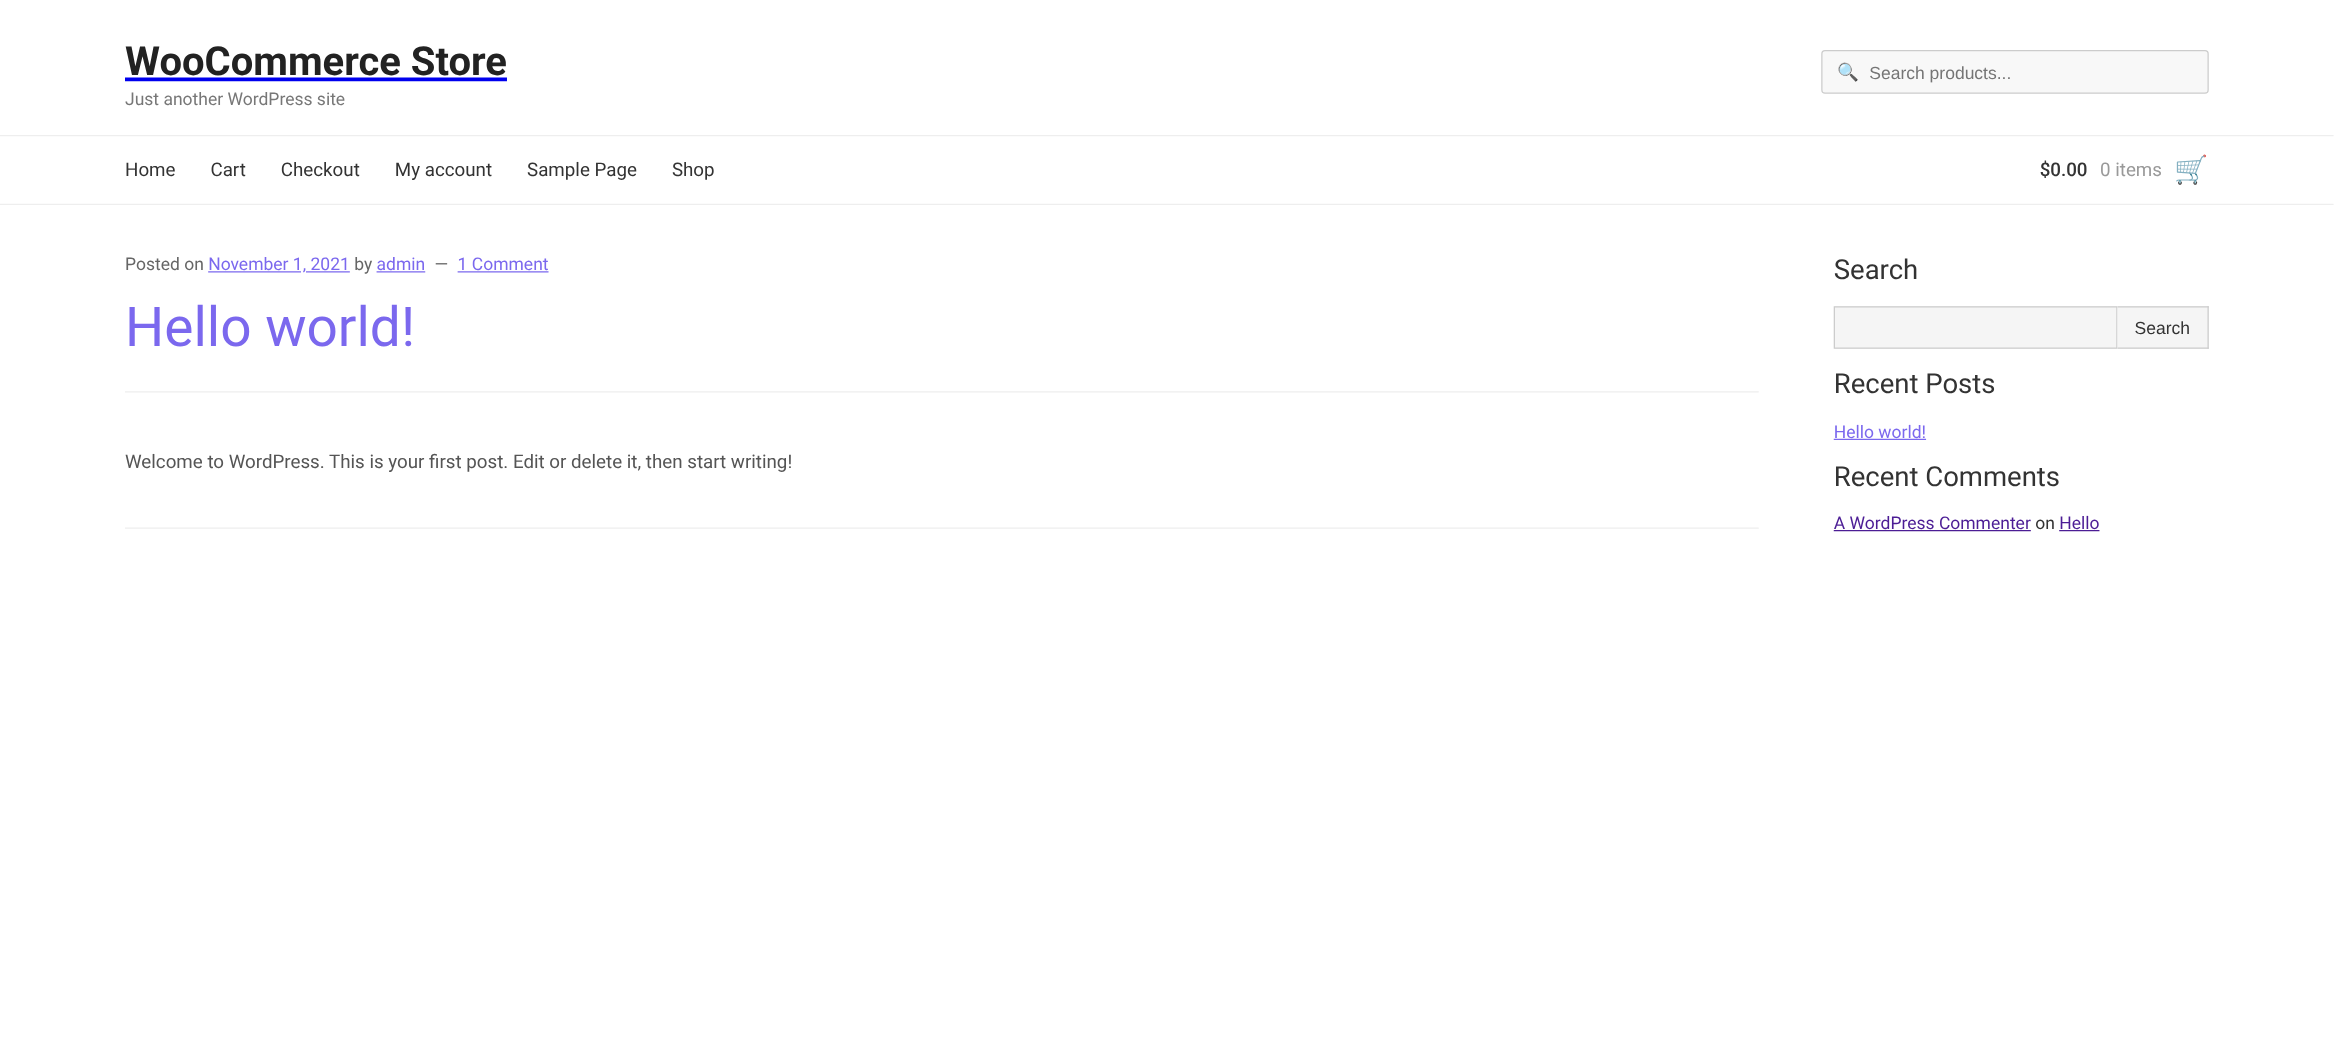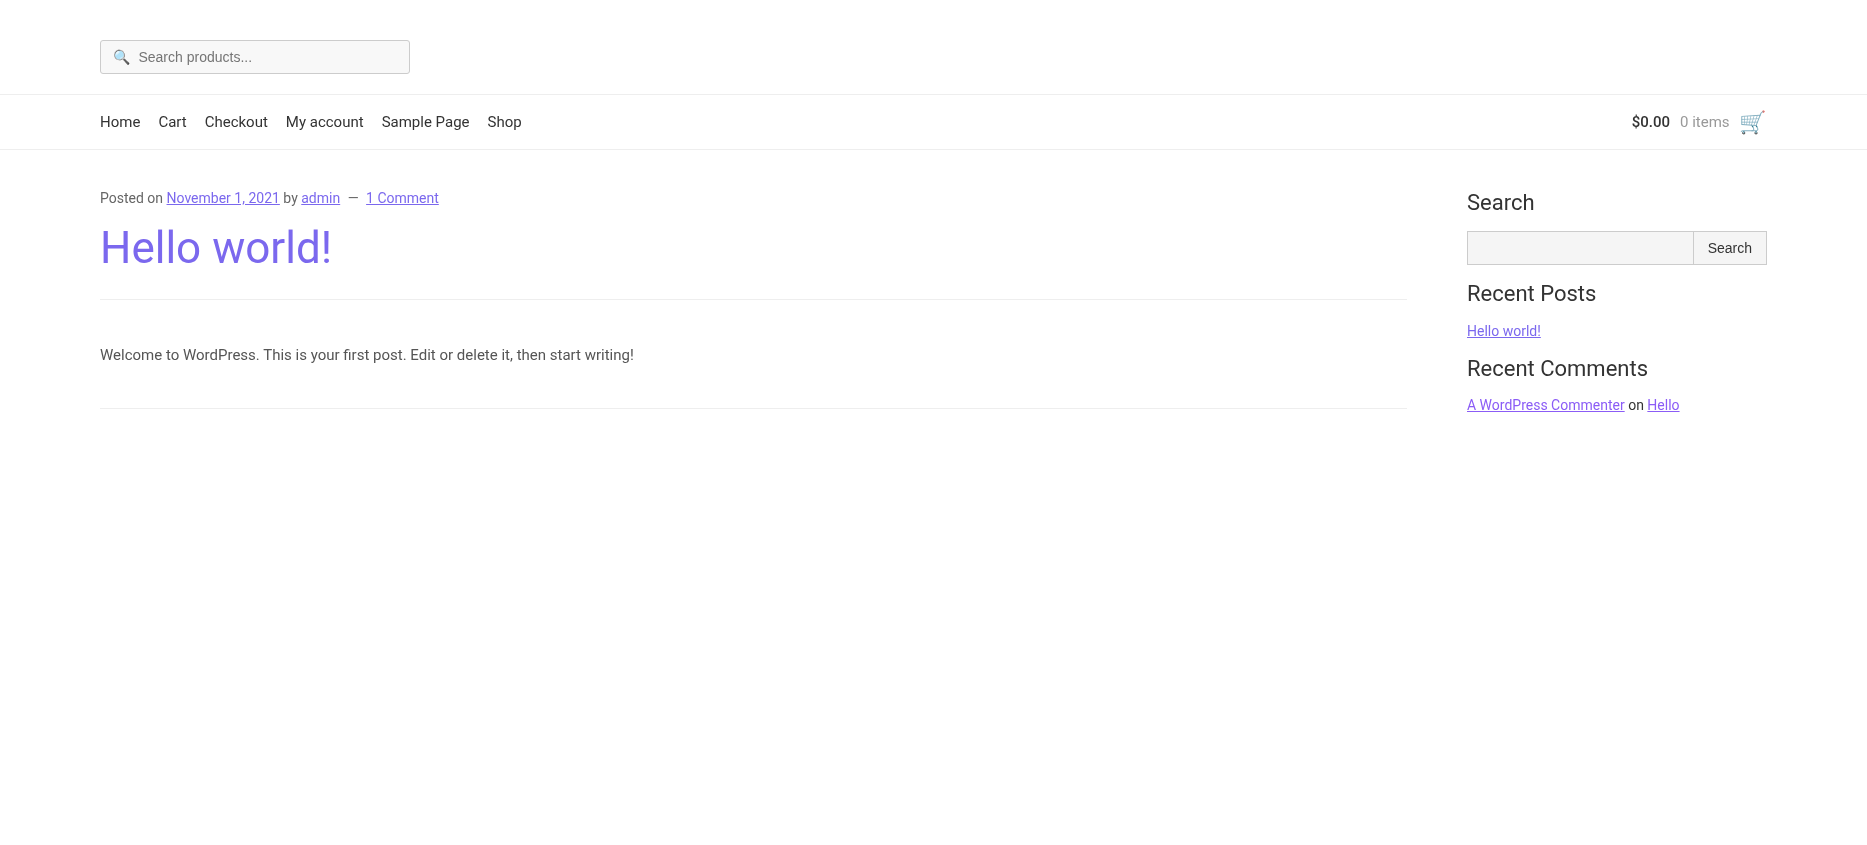--- a/index.html
+++ b/index.html
@@ -57,21 +57,21 @@
       border-top: 1px solid #eee;
       border-bottom: 1px solid #eee;
       padding: 0 100px;
       display: flex;
       align-items: center;
       justify-content: space-between;
     }
     .nav-menu {
       display: flex;
       list-style: none;
-      gap: 18px;
+      gap: 28px;
       padding: 18px 0;
     }
     .nav-menu a {
       text-decoration: none;
       color: #333;
       font-size: 15px;
     }
     .cart-info {
       display: flex;
       align-items: center;
@@ -195,28 +195,34 @@
       font-size: 14px;
     }
     .recent-comments-list {
       list-style: none;
     }
     .recent-comments-list li {
       font-size: 14px;
       margin-bottom: 8px;
     }
     .recent-comments-list a {
-      color: #8b5cf6;
+      color: #4c1d95;
       text-decoration: underline;
     }
   </style>
 </head>
 <body>
 
 <header class="site-header">
+  <div class="site-branding">
+    <a href="#">
+      <div class="site-title">WooCommerce Store</div>
+    </a>
+    <div class="site-tagline">Just another WordPress site</div>
+  </div>
   <div class="header-search">
     <div class="header-search-form">
       <span class="header-search-icon">🔍</span>
       <input type="text" class="header-search-input" placeholder="Search products..." style="">
     </div>
   </div>
 </header>
 
 <nav class="site-nav-bar">
   <ul class="nav-menu">

